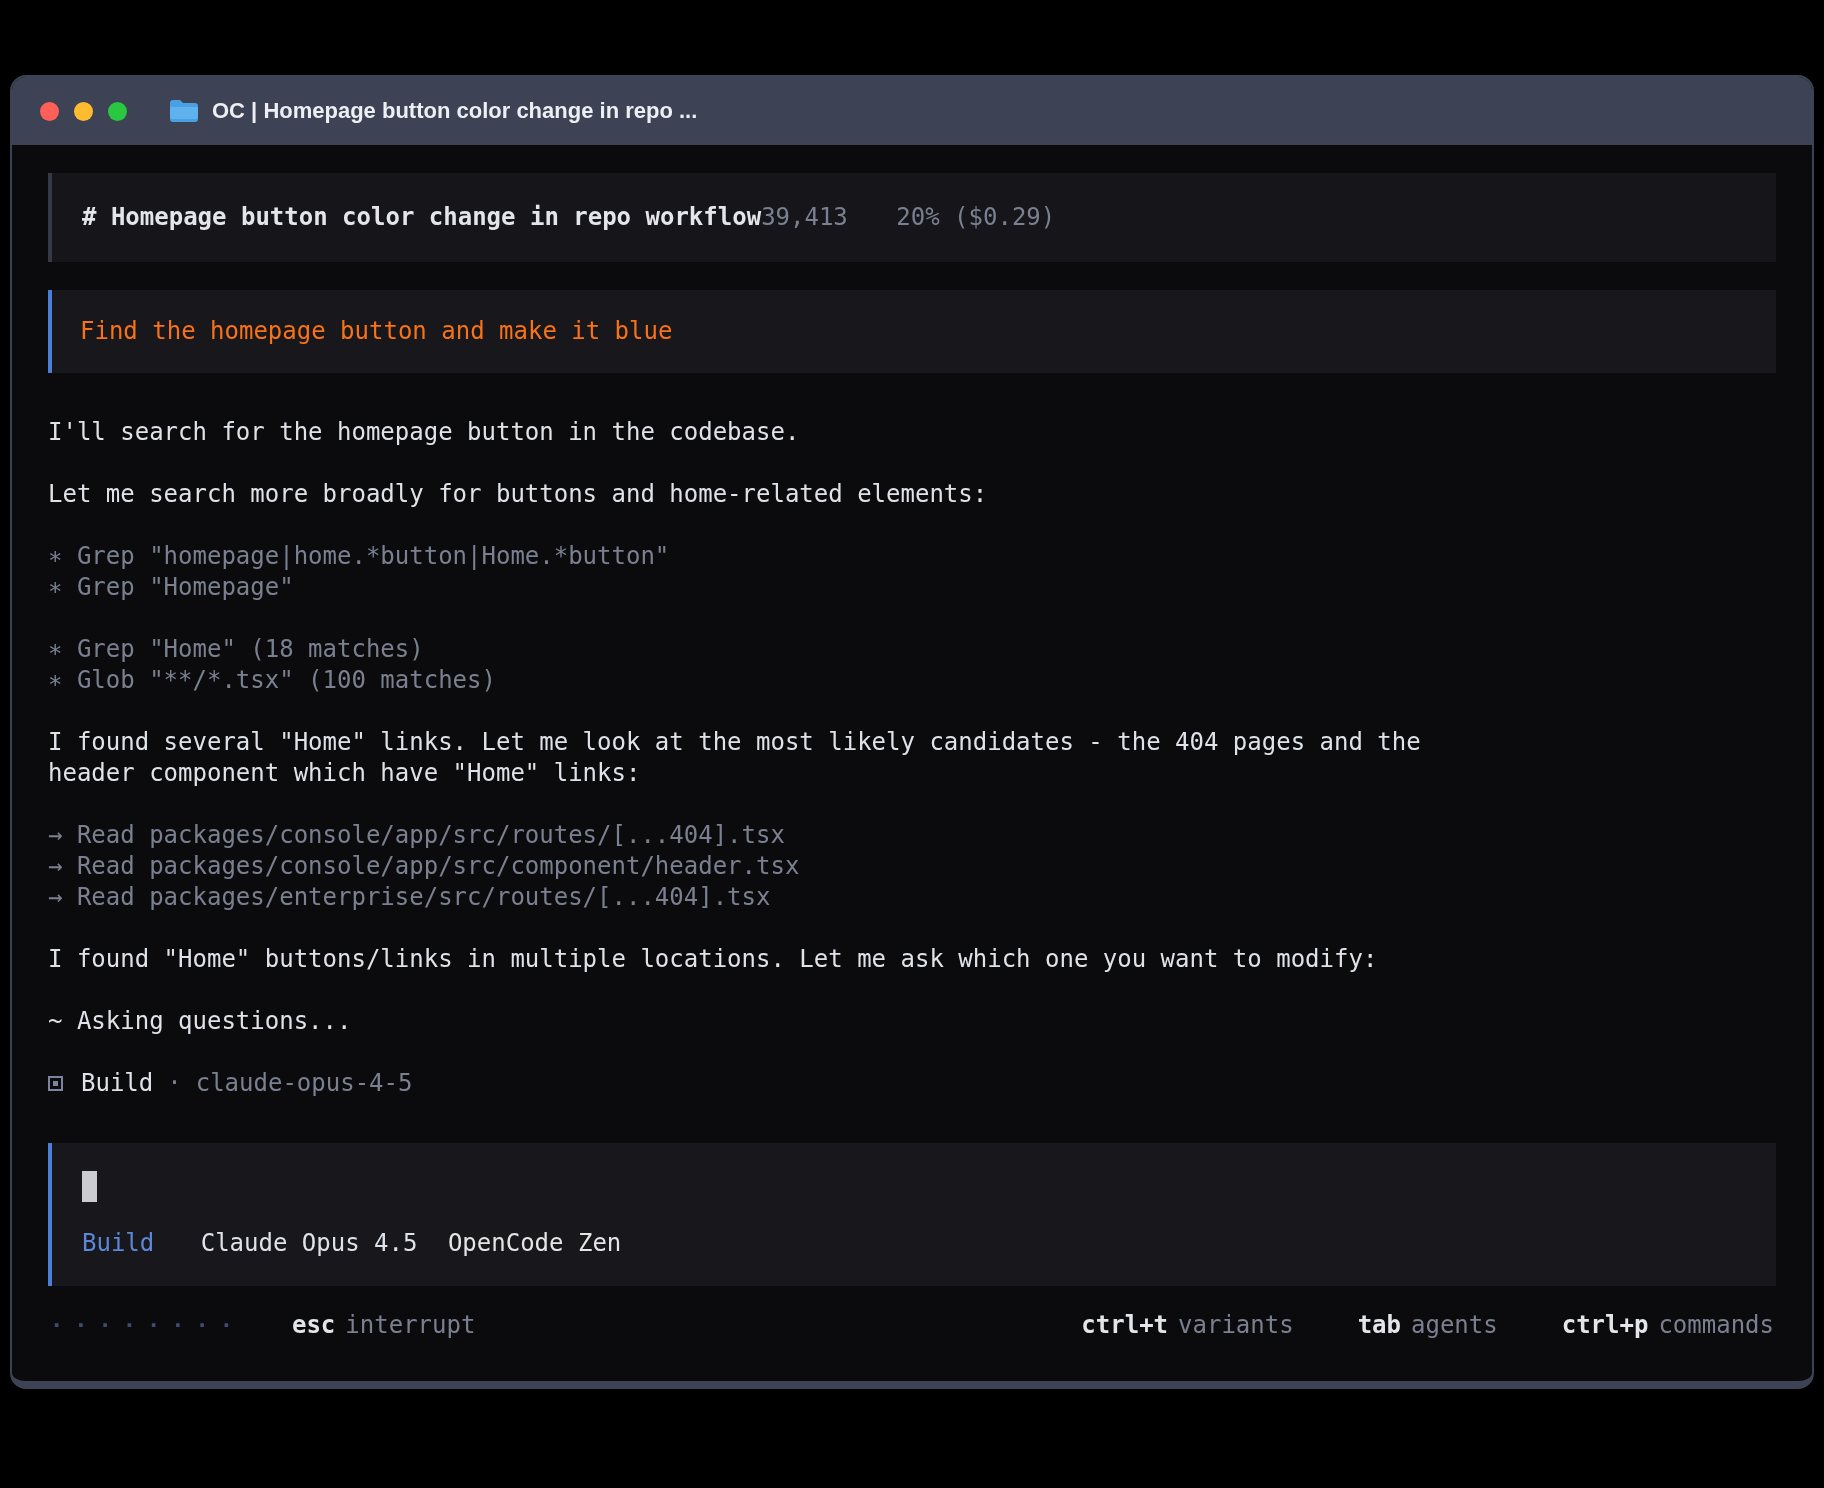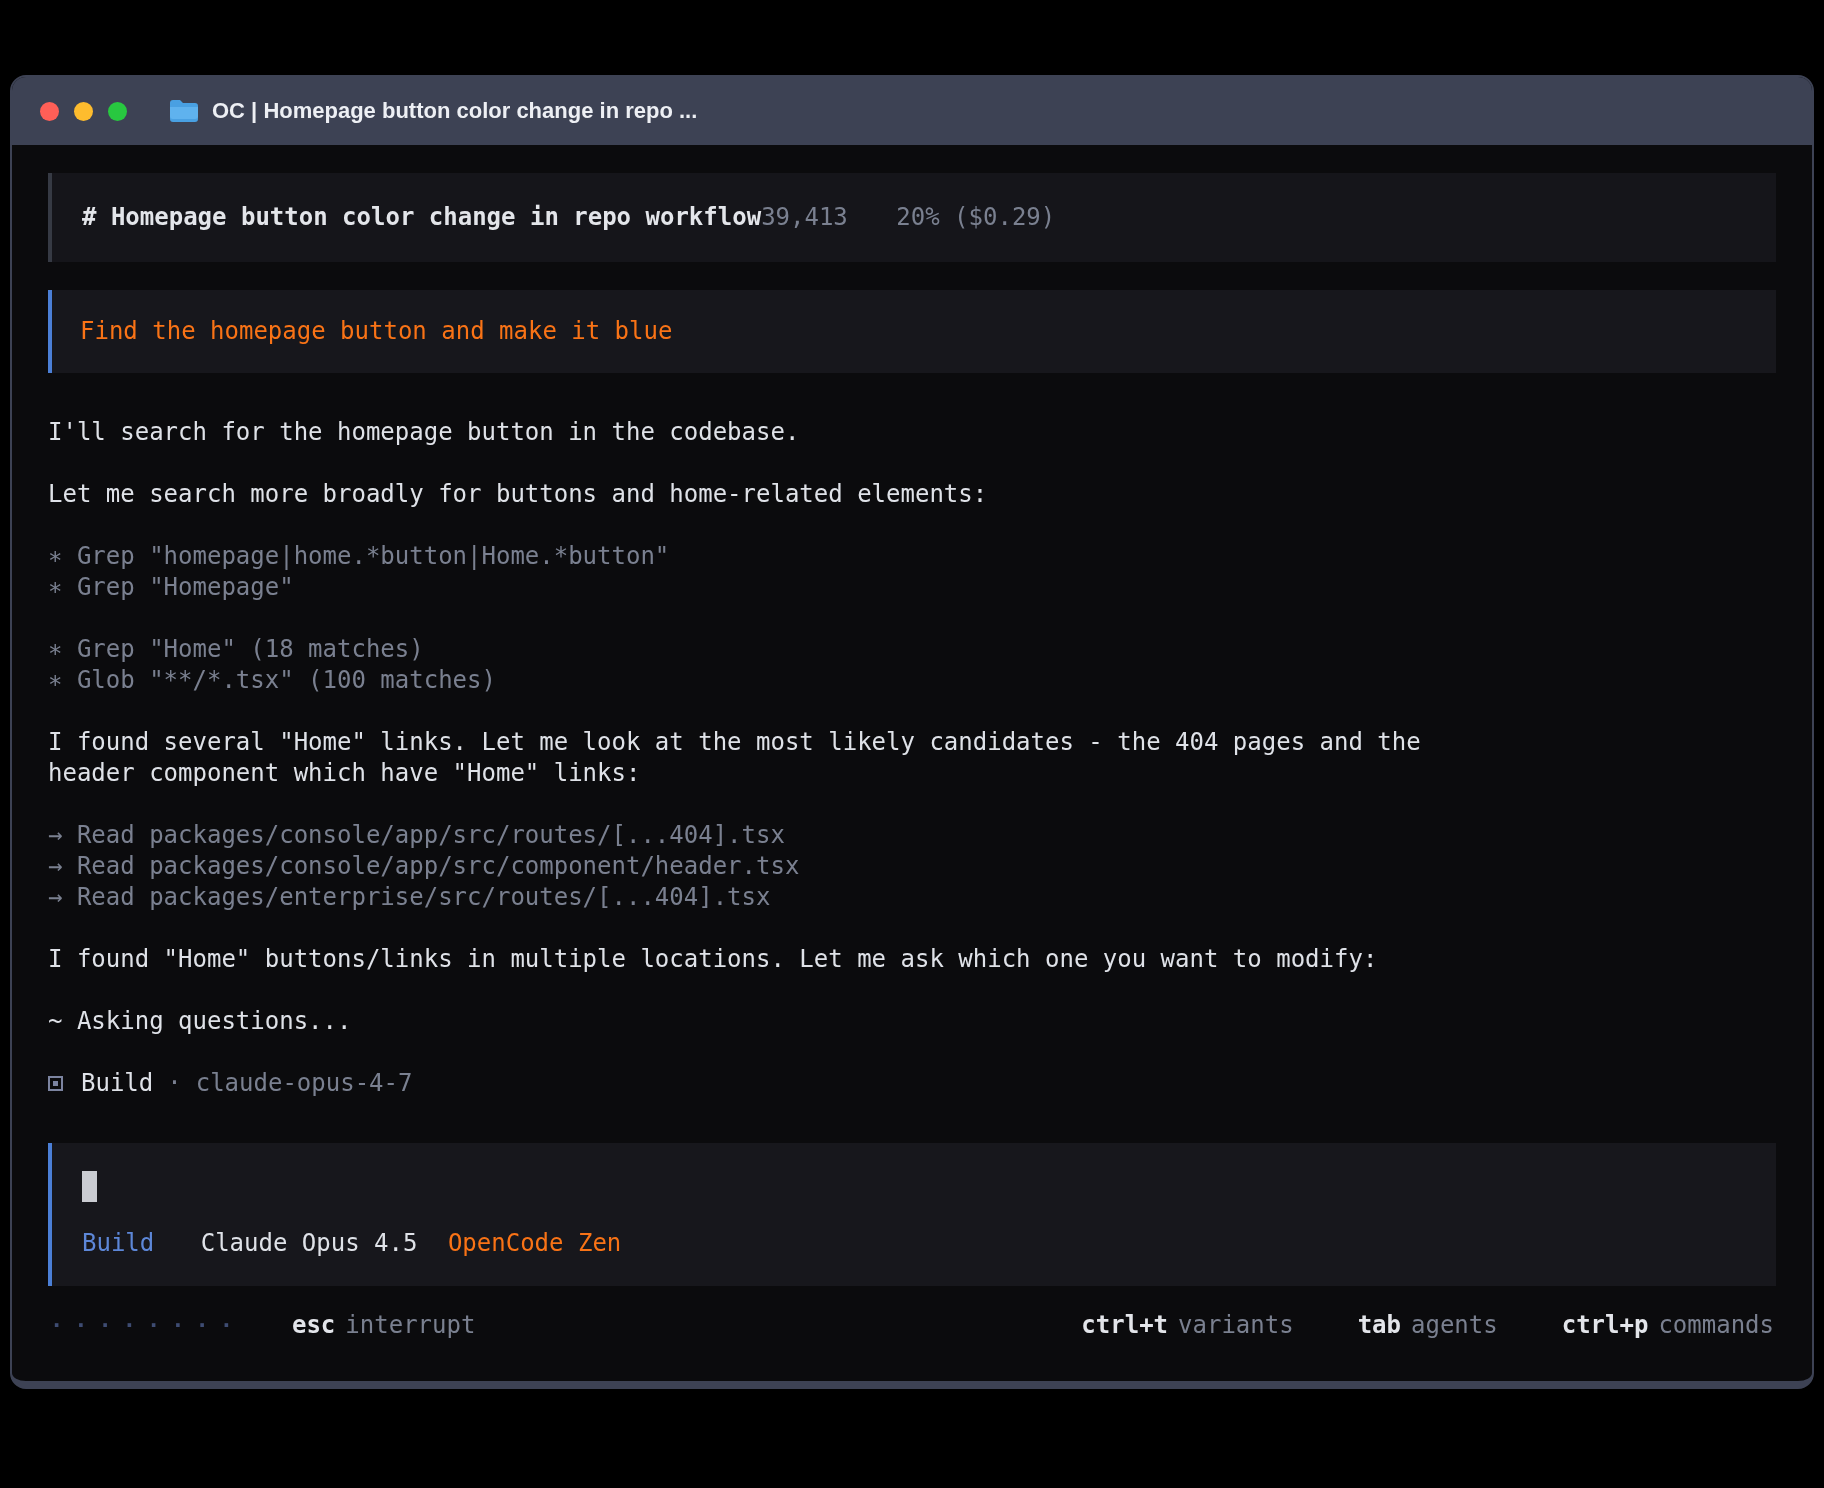--- a/index.html
+++ b/index.html
@@ -88,21 +88,21 @@
   .input-panel {
     margin-top: 44px;
     background: #17171c;
     border-left: 4px solid #4b7fd6;
     padding: 28px 30px 27px;
   }
   .cursor { display: inline-block; width: 15px; height: 31px; background: #caccd2; vertical-align: top; }
   .model-line { margin-top: 26px; }
   .mode { color: #5d87d8; margin-right: 32px; }
   .model { color: #dfe2e8; margin-right: 16px; }
-  .provider { color: #f97316; text-align: center; }
+  .provider { color: #e5e5e5; text-align: center; }
 
   .footer {
     margin-top: 24px;
     display: flex;
     justify-content: space-between;
     align-items: center;
     padding: 0 2px;
   }
   .footer-left { display: flex; align-items: center; gap: 48px; }
   .dots { color: #3e4c72; font-weight: 700; letter-spacing: 11px; font-size: 22px; }
@@ -183,21 +183,21 @@
 
       <div class="group">
         <div class="line text">~ Asking questions...</div>
       </div>
 
       <div class="group">
         <div class="status-line">
           <span class="status-icon"></span>
           <span class="status-agent">Build</span>
           <span class="status-sep">·</span>
-          <span class="status-model">claude-opus-4-7</span>
+          <span class="status-model">claude-opus-4-5</span>
         </div>
       </div>
 
     </div>
 
     <div class="input-panel">
       <span class="cursor"></span>
       <div class="model-line">
         <span class="mode">Build</span>
         <span class="model">Claude Opus 4.5</span>

